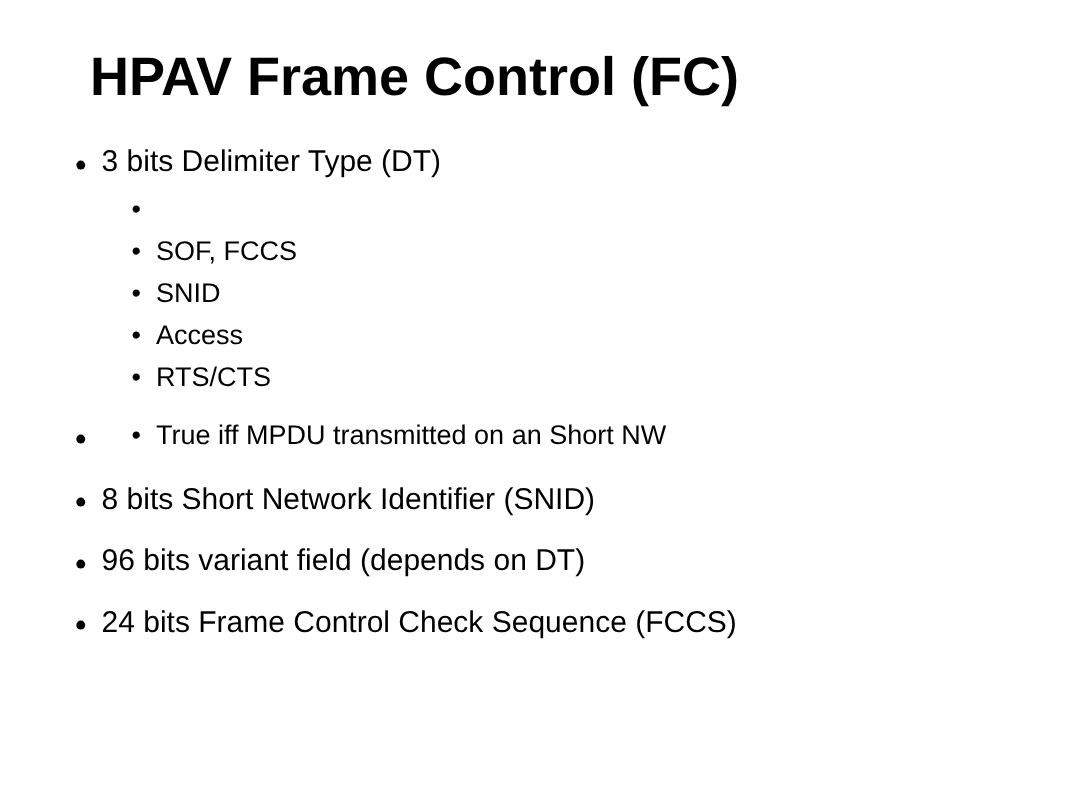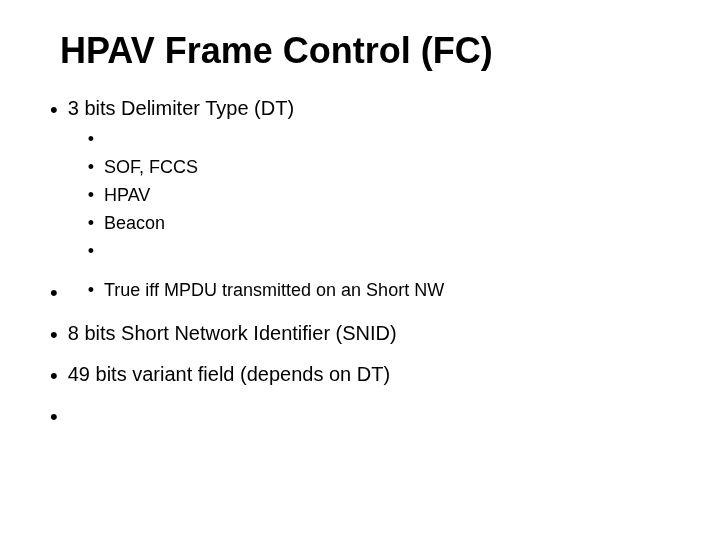--- a/index.html
+++ b/index.html
@@ -90,28 +90,29 @@
         <ul class="level2">
           <li>
             <span class="bullet2">•</span>
           </li>
           <li>
             <span class="bullet2">•</span>
             <span>SOF, FCCS</span>
           </li>
           <li>
             <span class="bullet2">•</span>
-            <span>HPAV</span>
+            <span>SNID</span>
           </li>
           <li>
             <span class="bullet2">•</span>
-            <span>Beacon</span>
+            <span>Access</span>
           </li>
           <li>
             <span class="bullet2">•</span>
+            <span>RTS/CTS</span>
           </li>
         </ul>
       </div>
     </li>
 
     <li>
       <span class="bullet1">•</span>
       <div>
         <ul class="level2">
           <li>
@@ -122,21 +123,22 @@
       </div>
     </li>
 
     <li>
       <span class="bullet1">•</span>
       <span>8 bits Short Network Identifier (SNID)</span>
     </li>
 
     <li>
       <span class="bullet1">•</span>
-      <span>49 bits variant field (depends on DT)</span>
+      <span>96 bits variant field (depends on DT)</span>
     </li>
 
     <li>
       <span class="bullet1">•</span>
+      <span>24 bits Frame Control Check Sequence (FCCS)</span>
     </li>
 
   </ul>
 </div>
 
 </body></html>

